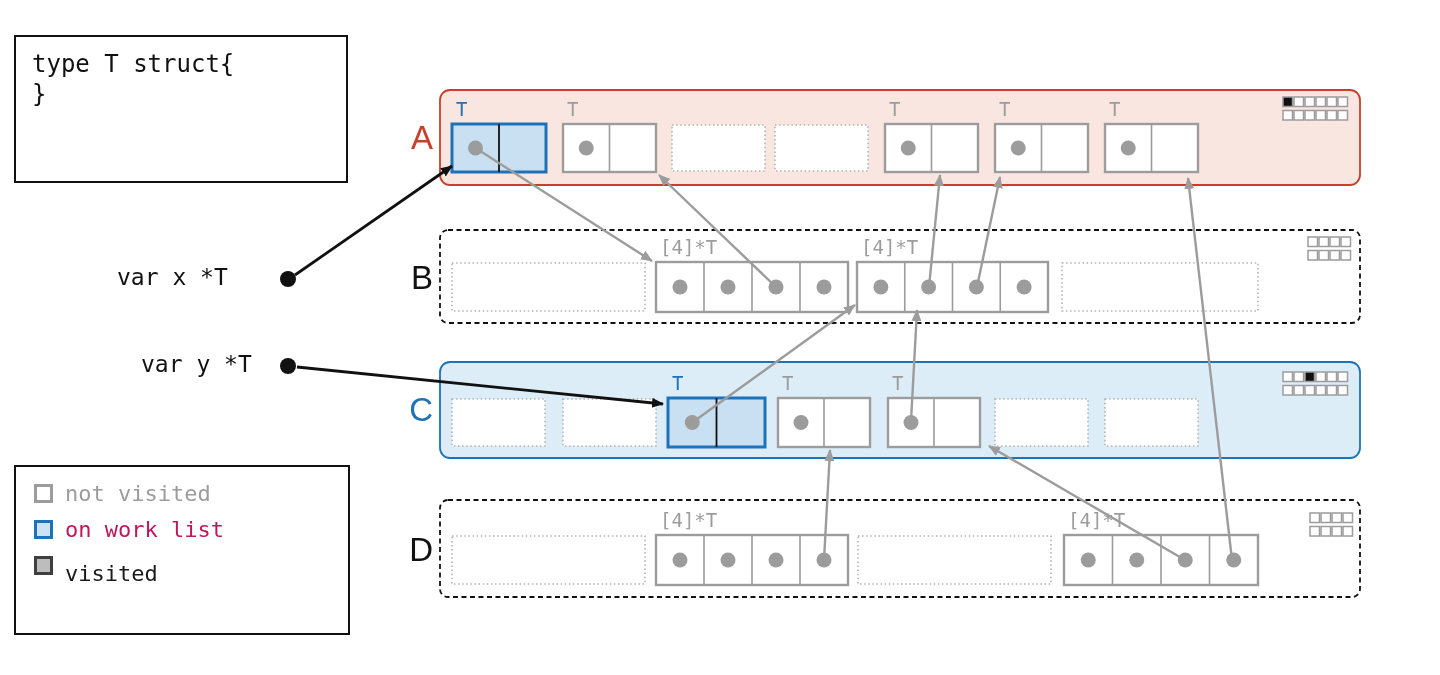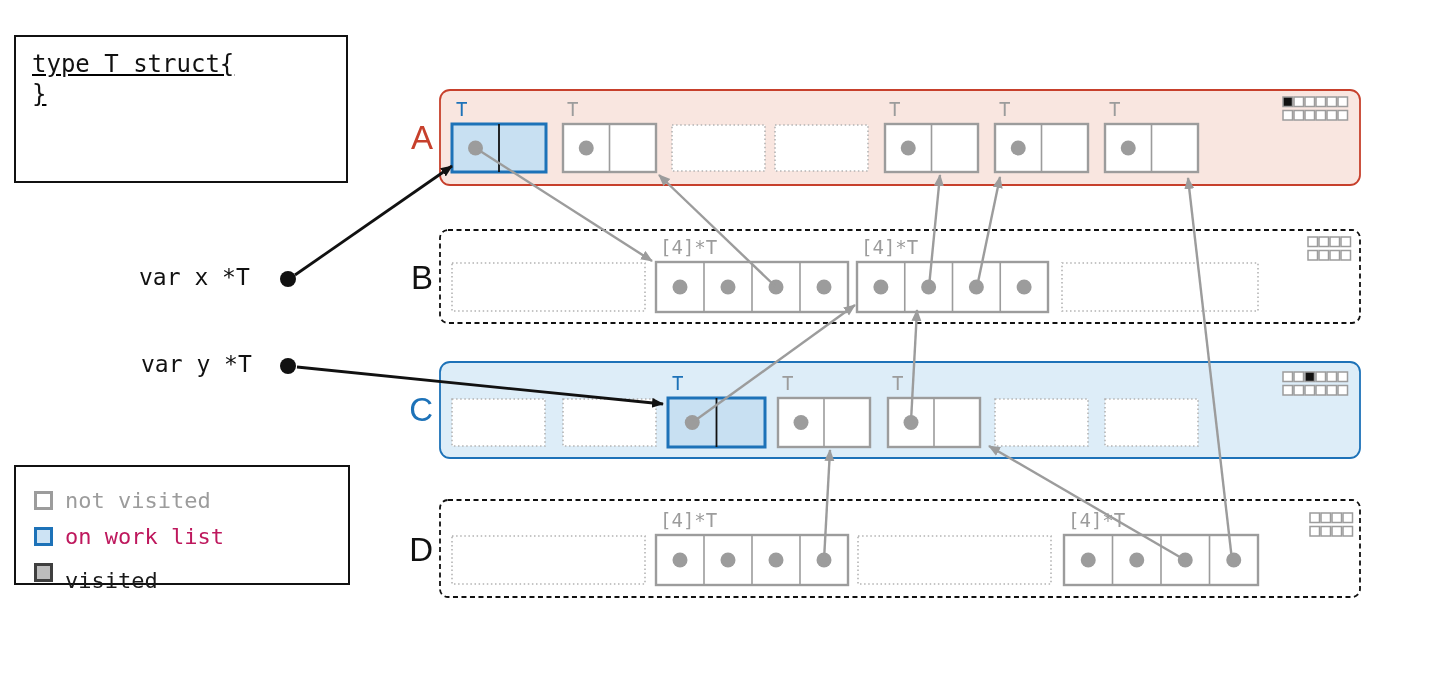--- a/index.html
+++ b/index.html
@@ -1,40 +1,40 @@
 <!DOCTYPE html>
 <html><head>
 <meta charset="utf-8">
 <style>
   html,body{margin:0;padding:0;background:#ffffff;}
   .stage{position:relative;width:1440px;height:675px;background:#fff;overflow:hidden;
          font-family:"DejaVu Sans Mono",monospace;}
   .codebox{position:absolute;left:14px;top:35px;width:334px;height:148px;box-sizing:border-box;
-           border:2.5px solid #111;background:#fff;padding:12px 0 0 16px;text-decoration:underline;}
+           border:2.5px solid #111;background:#fff;padding:12px 0 0 16px;}
   .codebox .cline{font-size:24px;line-height:30px;white-space:pre;color:#111;}
   .varlabel{position:absolute;font-size:23px;color:#111;white-space:pre;}
-  .legendbox{position:absolute;left:14px;top:465px;width:336px;height:120px;box-sizing:border-box;
-             border:2.5px solid #111;background:#fff;padding:15px 0 0 18px;}
+  .legendbox{position:absolute;left:14px;top:465px;width:336px;height:170px;box-sizing:border-box;
+             border:2.5px solid #111;background:#fff;padding:8px 0 0 18px;}
   .legend-row{display:flex;align-items:center;height:36px;}
   .swatch{display:inline-block;width:13px;height:13px;border:3px solid #999;box-sizing:content-box;
           margin-right:12px;flex:0 0 auto;}
   .legend-label{font-size:22px;white-space:pre;}
   svg{position:absolute;left:0;top:0;}
 </style>
 </head>
 <body>
 
 <div class="stage">
 
   <div class="codebox">
     <div class="cline">type T struct{</div>
     <div class="cline">}</div>
   </div>
 
-  <div class="varlabel" style="left:139px;top:264px;">var x *T</div>
+  <div class="varlabel" style="left:117px;top:264px;">var x *T</div>
   <div class="varlabel" style="left:129px;top:351px;margin-left:12px;">var y *T</div>
 
   <div class="legendbox">
     <div class="legend-row">
       <span class="swatch" style="border-color: rgb(156, 156, 156); background: rgb(255, 255, 255);"></span>
       <span class="legend-label" style="color: rgb(156, 156, 156);">not visited</span>
     </div>
     <div class="legend-row">
       <span class="swatch" style="border-color: rgb(29, 114, 184); background: rgb(205, 227, 244);"></span>
       <span class="legend-label" style="color: #be185d;">on work list</span>

